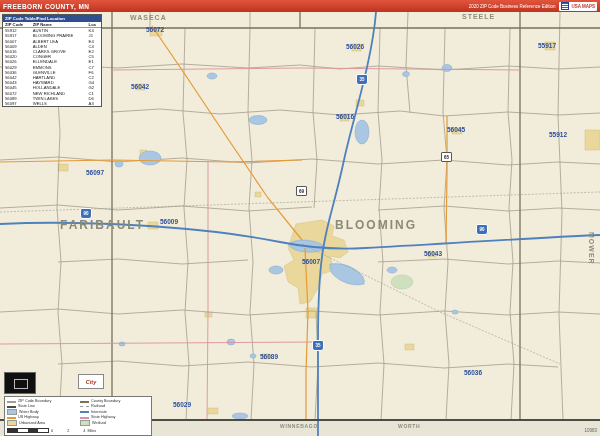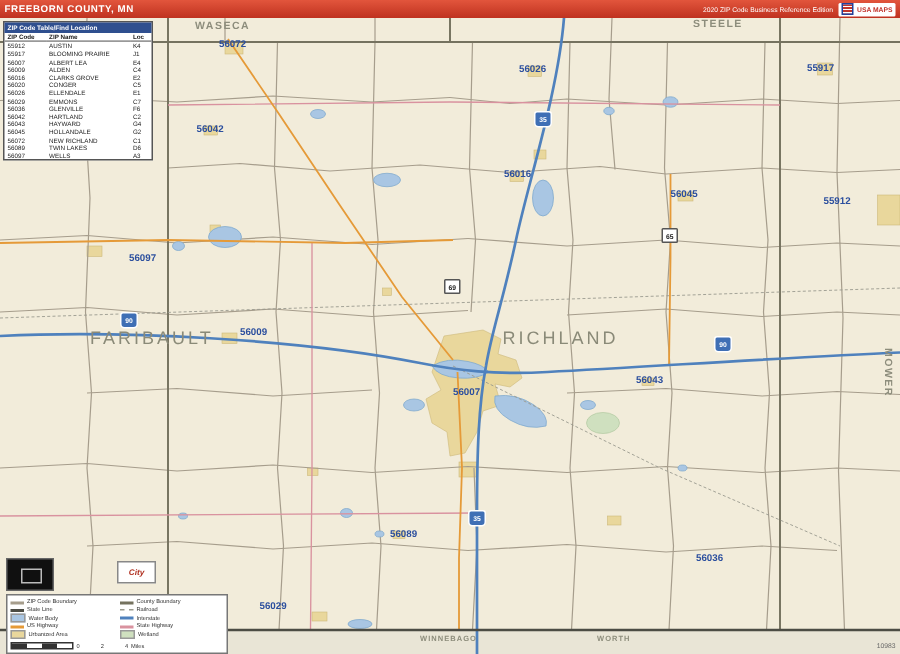--- a/index.html
+++ b/index.html
@@ -15,21 +15,21 @@
     align-items:center;gap:2px;font-size:4.5px;font-weight:bold;color:#c2342b;white-space:nowrap;}
   .logo-badge .stripes{width:6px;height:6px;background:repeating-linear-gradient(#c2342b 0 1px,#fff 1px 2px);border:.5px solid #23409a;}
 
   
   .map-wrap{position:absolute;top:12px;left:0;width:600px;height:424px;background:#f2ecda;}
   .map-wrap svg{position:absolute;top:0;left:0;}
 
   .labels span{position:absolute;white-space:nowrap;}
   .zip-label{font-size:6.5px;font-weight:bold;color:#2c4f9e;}
   .county-label{font-size:7px;font-weight:bold;color:#8d8d7c;letter-spacing:1px;}
-  .big-county{font-size:12px;font-weight:normal;color:#8a8a78;letter-spacing:2px;padding-left:42px;}
+  .big-county{font-size:12px;font-weight:bold;color:#8a8a78;letter-spacing:2px;padding-left:42px;}
   .vert{transform:rotate(90deg);transform-origin:left top;}
   .small-county{font-size:5px;font-weight:bold;color:#8d8d7c;letter-spacing:.7px;}
 
   .shield{position:absolute;width:10px;height:9px;background:#3f6fb5;border:.5px solid #fff;
     border-radius:2px 2px 3px 3px;color:#fff;font-size:4.5px;font-weight:bold;
     display:flex;align-items:center;justify-content:center;z-index:6;}
   .us-shield{position:absolute;width:9px;height:8px;background:#fff;border:.5px solid #555;
     border-radius:1px;color:#222;font-size:4.5px;font-weight:bold;
     display:flex;align-items:center;justify-content:center;z-index:6;}
 
@@ -175,21 +175,21 @@
       <path d="M0,408 L600,408" stroke="#4c4c44" stroke-width="1.8" fill="none"></path>
     </svg>
 
     <div class="labels">
       <span class="county-label" style="left:130px;top:2px">WASECA</span>
       <span class="county-label" style="left:462px;top:1px">STEELE</span>
       <span class="big-county" style="left:18px;top:206px">FARIBAULT</span>
       <span class="county-label vert" style="left:595px;top:220px">MOWER</span>
       <span class="small-county" style="left:280px;top:411px">WINNEBAGO</span>
       <span class="small-county" style="left:398px;top:411px">WORTH</span>
-      <span class="big-county" style="left:293px;top:206px">RICHLAND</span>
+      <span class="big-county" style="left:293px;top:206px">BLOOMING</span>
 
       <span class="zip-label" style="left:146px;top:14px">56072</span>
       <span class="zip-label" style="left:346px;top:31px">56026</span>
       <span class="zip-label" style="left:538px;top:30px">55917</span>
       <span class="zip-label" style="left:131px;top:71px">56042</span>
       <span class="zip-label" style="left:336px;top:101px">56016</span>
       <span class="zip-label" style="left:447px;top:114px">56045</span>
       <span class="zip-label" style="left:549px;top:119px">55912</span>
       <span class="zip-label" style="left:86px;top:157px">56097</span>
       <span class="zip-label" style="left:160px;top:206px">56009</span>

